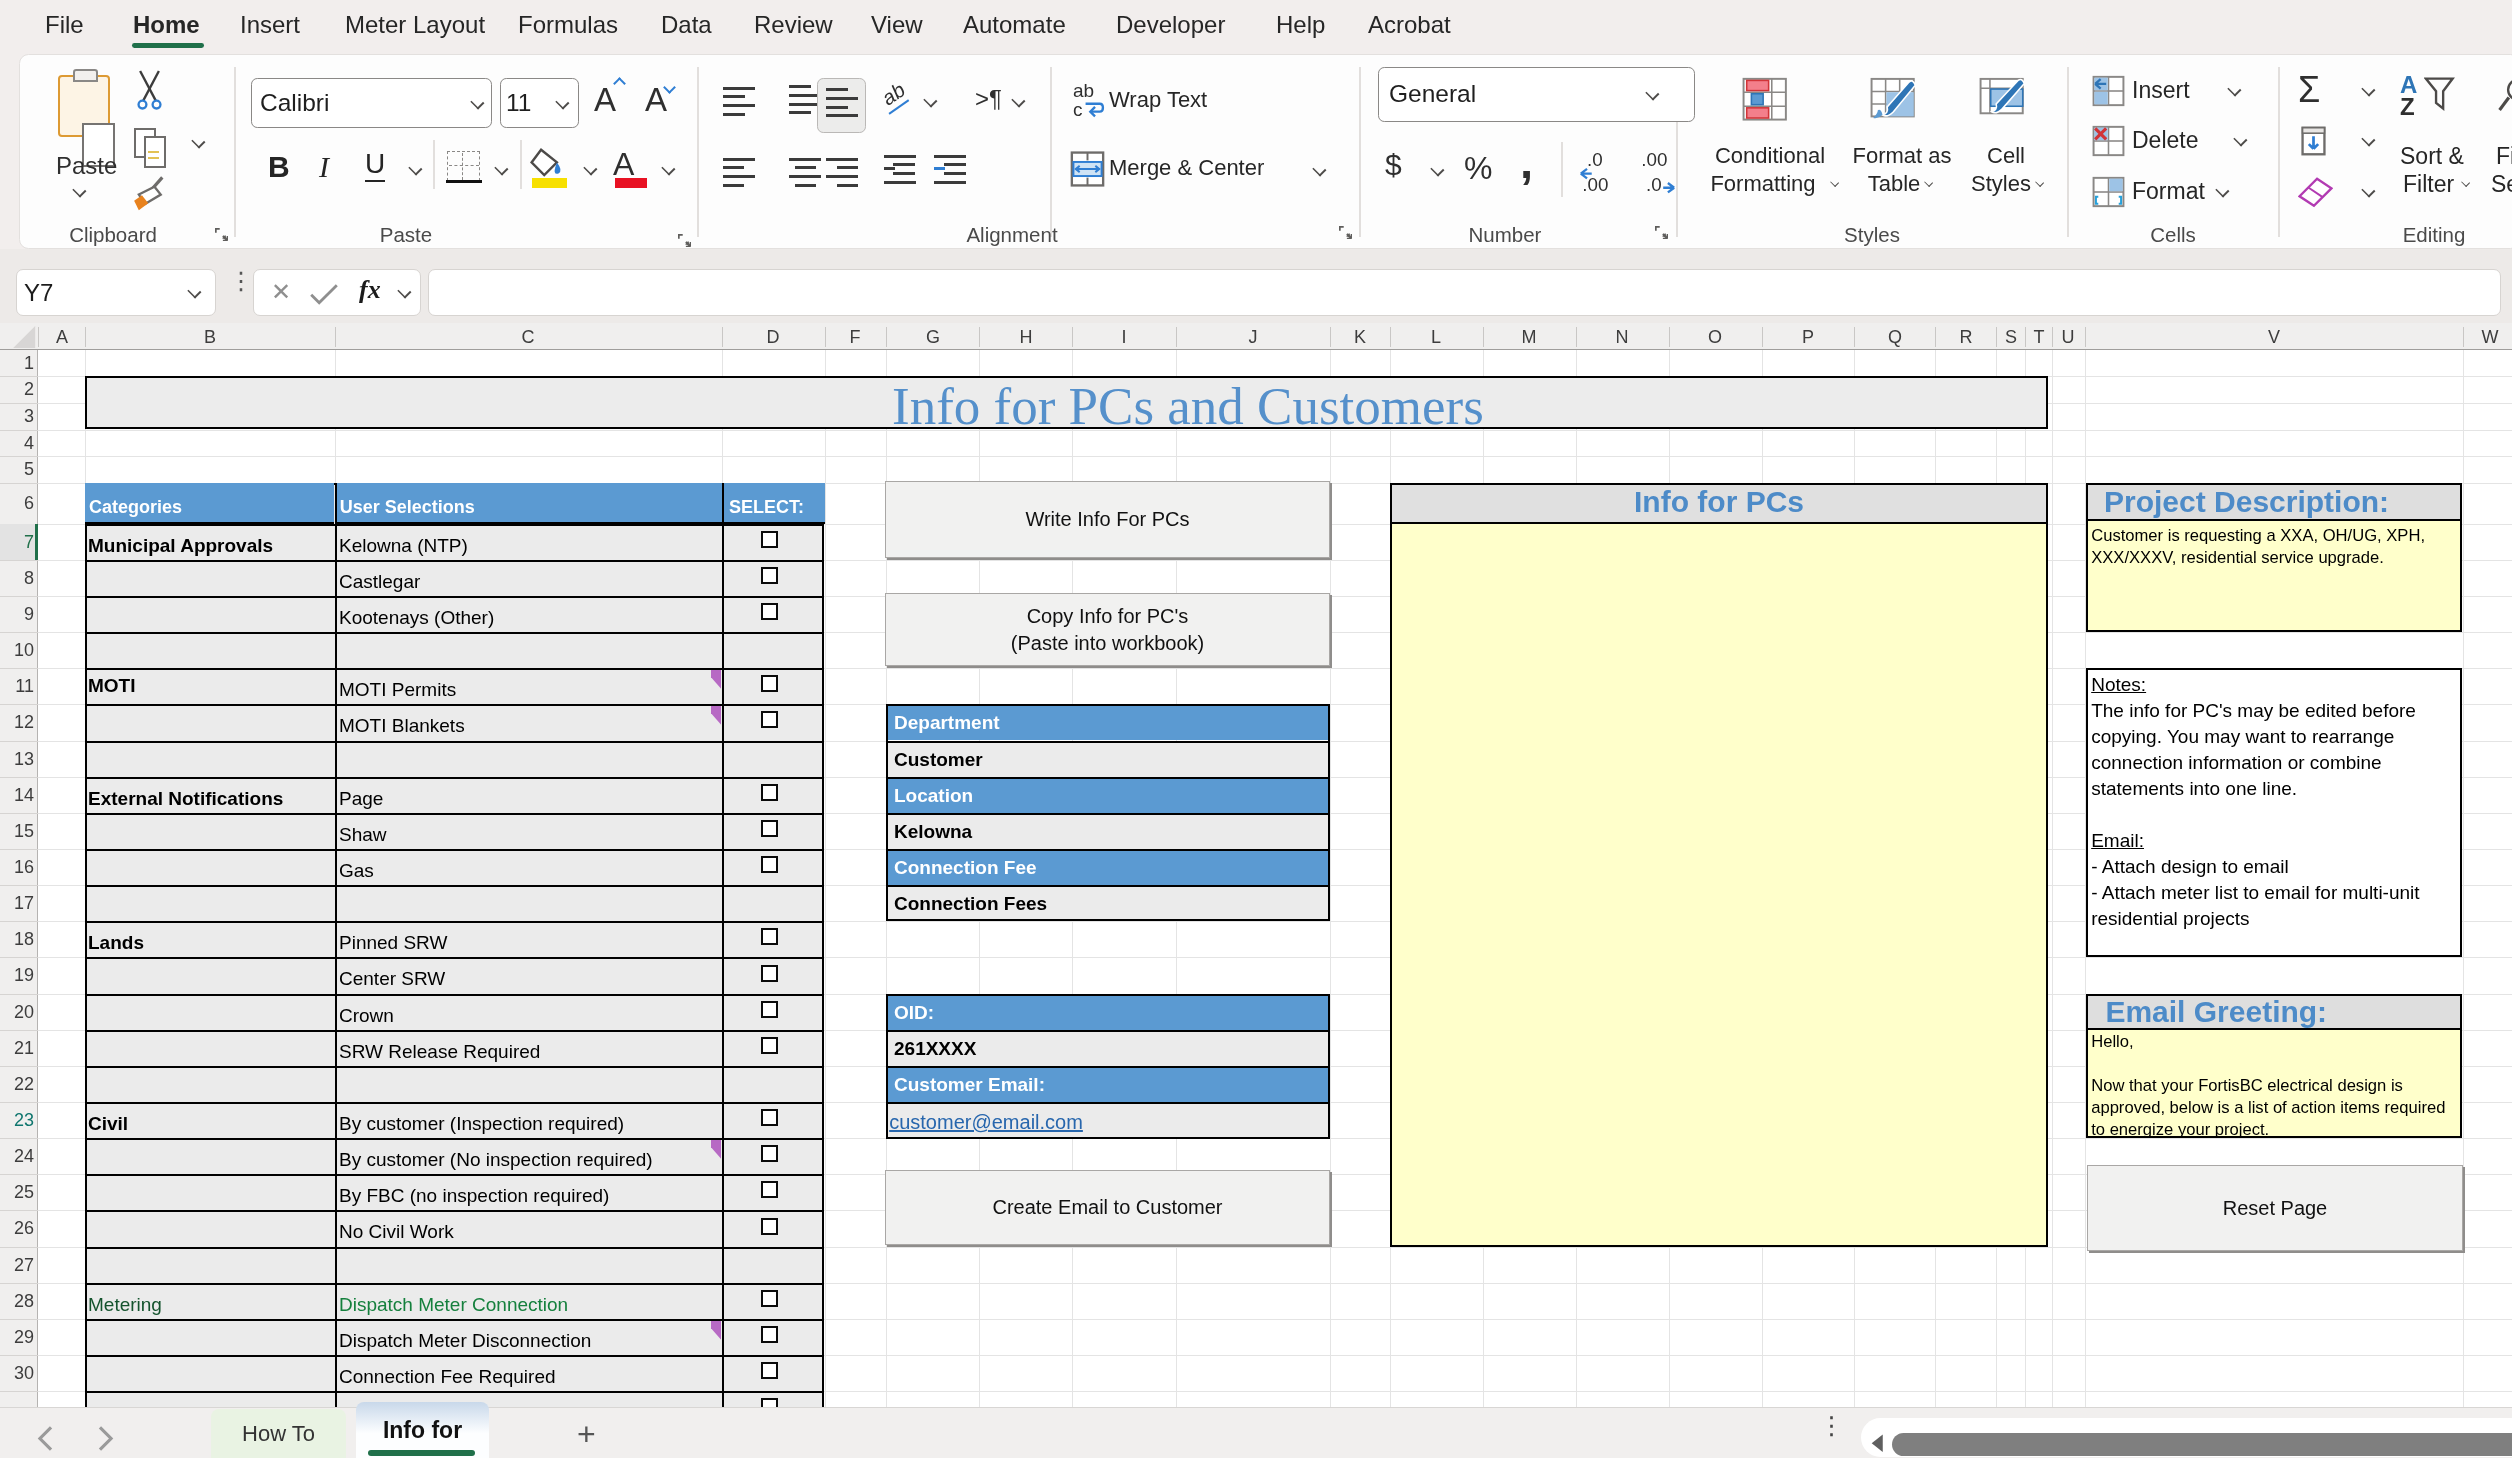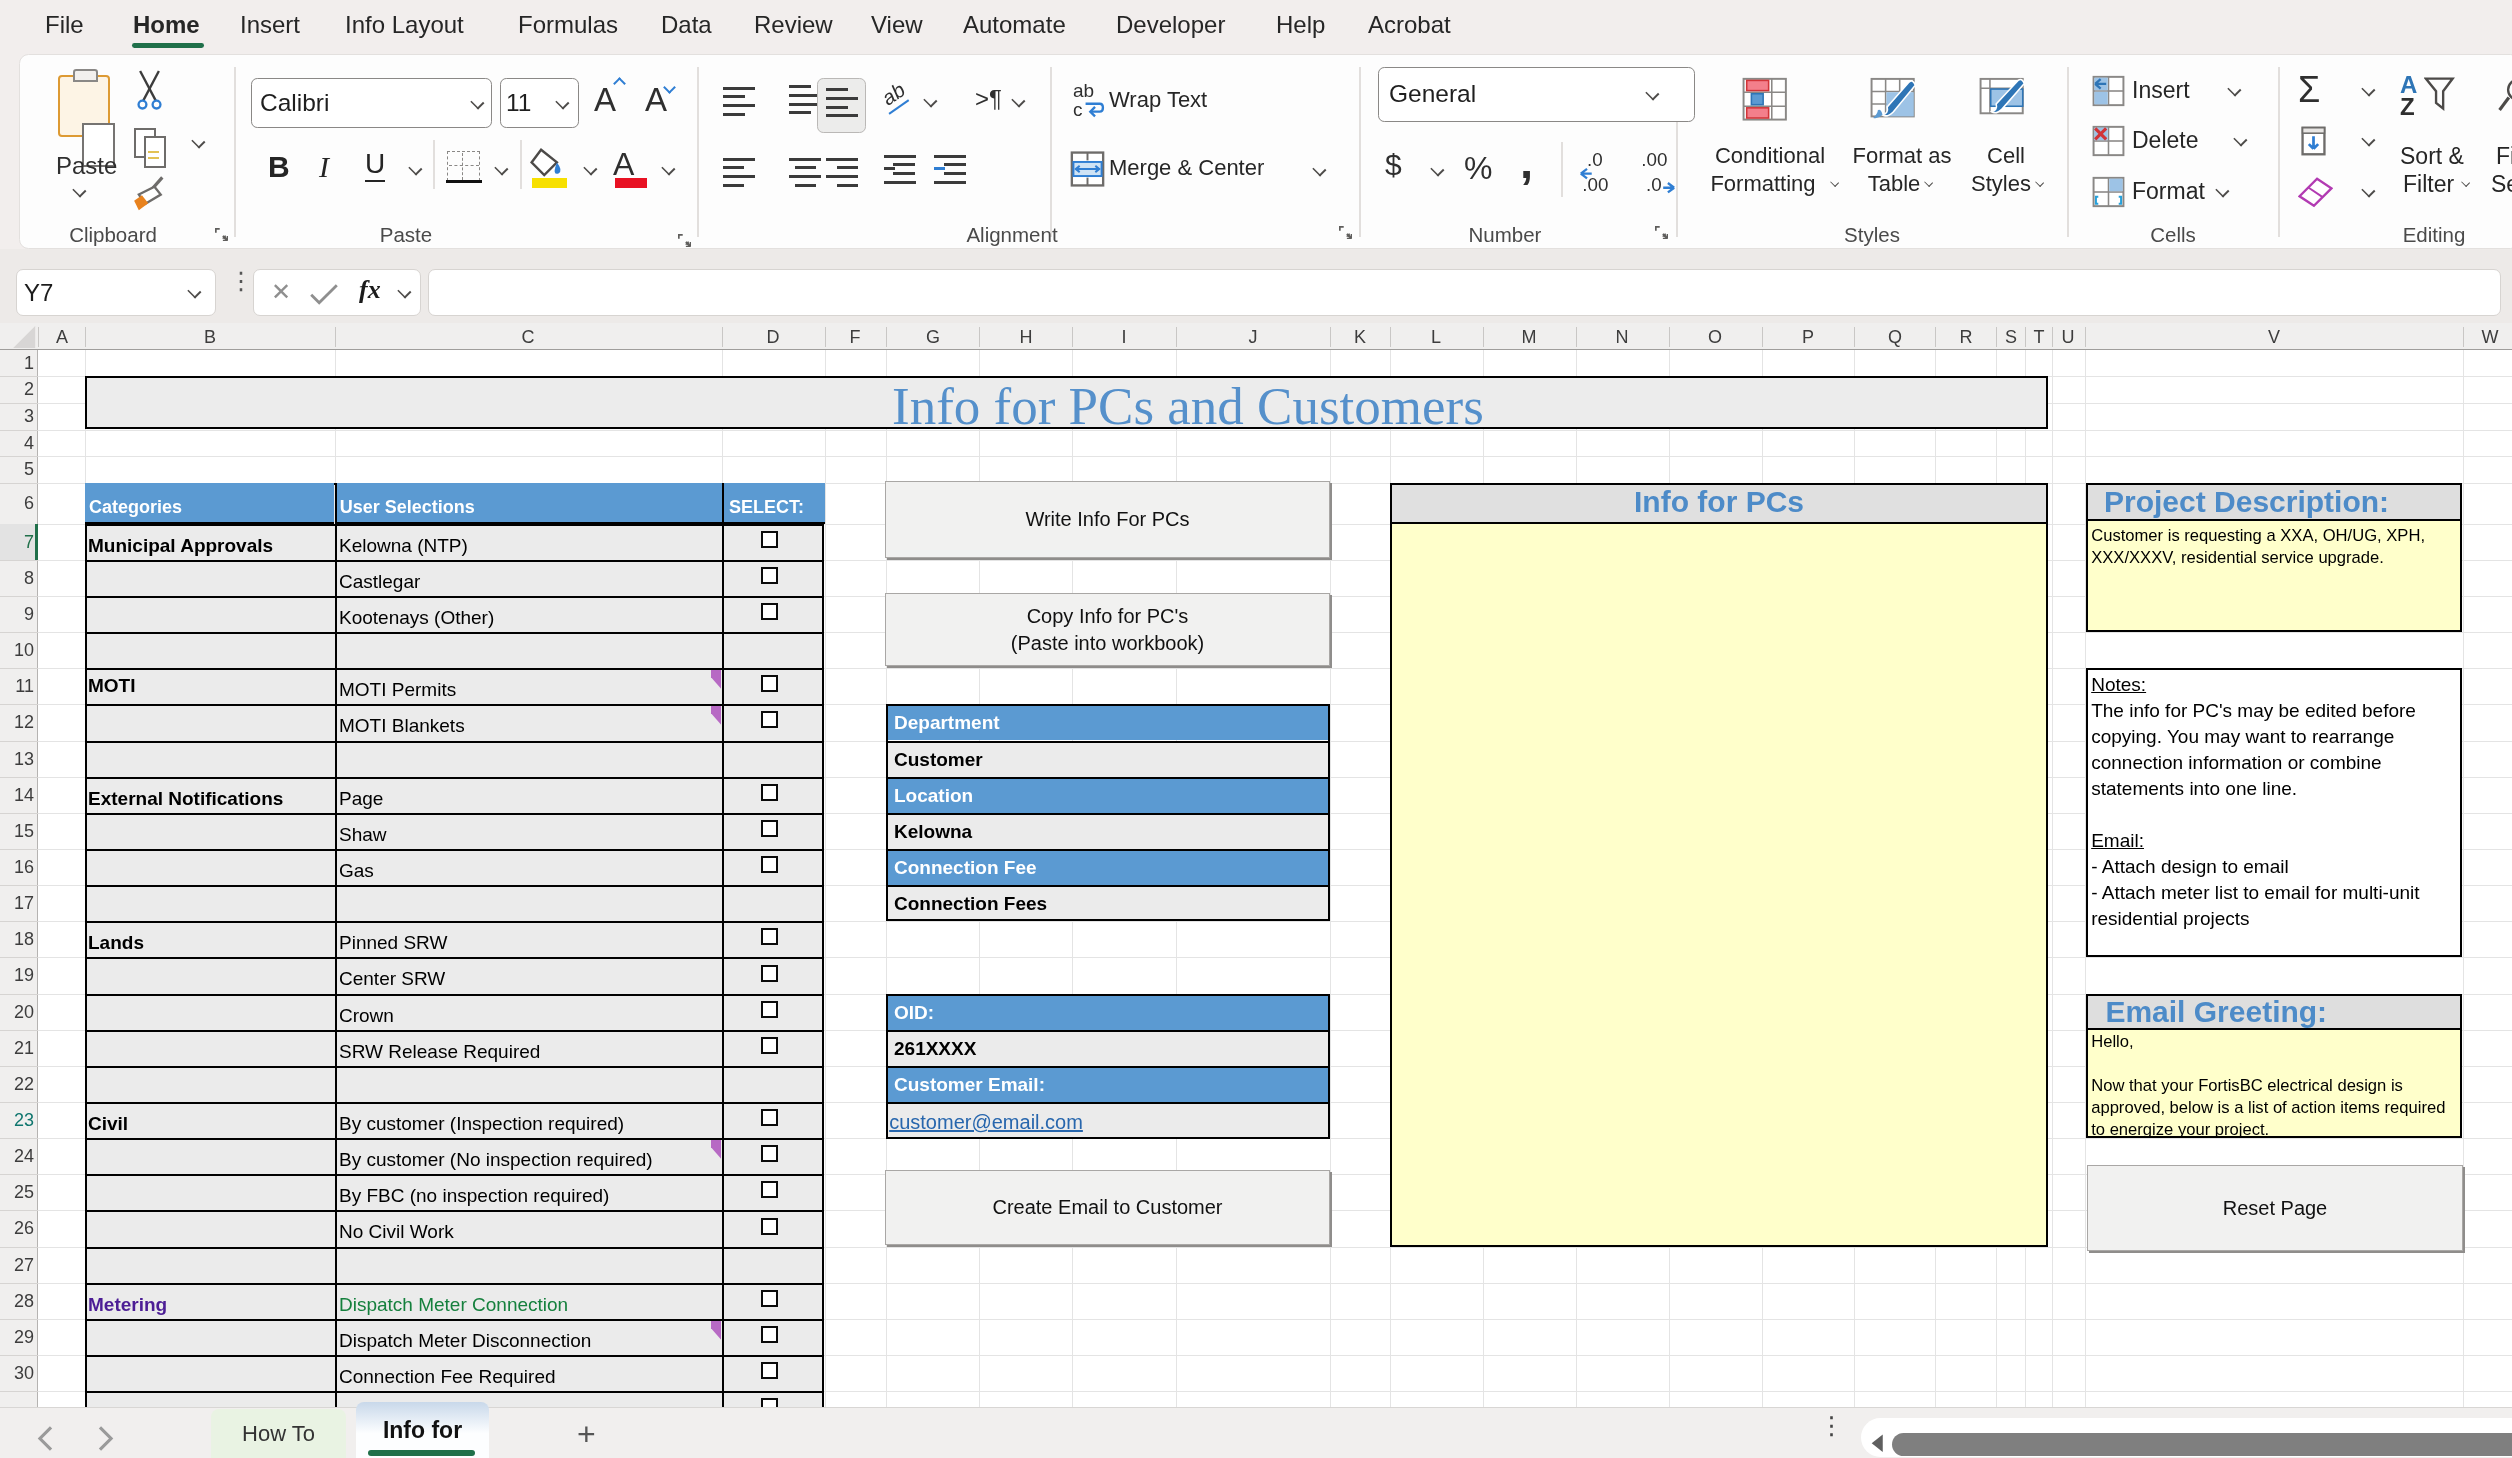--- a/index.html
+++ b/index.html
@@ -10,21 +10,21 @@
 .btn{position:absolute;background:#f1f1f0;border:1.6px solid #a9a7a5;box-sizing:border-box;box-shadow:2px 2px 0 #8f8d8b;display:flex;align-items:center;justify-content:center;font-size:20px;color:#111;}
 .bluehdr{position:absolute;background:#5b9ad2;color:#fff;font-weight:bold;box-sizing:border-box;}
 .flag{position:absolute;width:10.3px;background:#b76ac4;clip-path:polygon(0 0,100% 0,100% 100%,0 38%);}
 </style></head><body>
 <div class="a" style="left:0;top:0;width:2512px;height:54px;background:#f2eeed"></div>
 <div class="a" style="left:0;top:54px;width:2512px;height:195px;background:#f2eeed"></div>
 <div class="a" style="left:0;top:249px;width:2512px;height:100px;background:#edeae8"></div>
 <div class="a" style="left:45px;top:11px;font-size:24px;color:#262626;font-weight:normal">File</div>
 <div class="a" style="left:133px;top:11px;font-size:24px;color:#262626;font-weight:bold">Home</div>
 <div class="a" style="left:240px;top:11px;font-size:24px;color:#262626;font-weight:normal">Insert</div>
-<div class="a" style="left:345px;top:11px;font-size:24px;color:#262626;font-weight:normal">Info Layout</div>
+<div class="a" style="left:345px;top:11px;font-size:24px;color:#262626;font-weight:normal">Meter Layout</div>
 <div class="a" style="left:518px;top:11px;font-size:24px;color:#262626;font-weight:normal">Formulas</div>
 <div class="a" style="left:661px;top:11px;font-size:24px;color:#262626;font-weight:normal">Data</div>
 <div class="a" style="left:754px;top:11px;font-size:24px;color:#262626;font-weight:normal">Review</div>
 <div class="a" style="left:871px;top:11px;font-size:24px;color:#262626;font-weight:normal">View</div>
 <div class="a" style="left:963px;top:11px;font-size:24px;color:#262626;font-weight:normal">Automate</div>
 <div class="a" style="left:1116px;top:11px;font-size:24px;color:#262626;font-weight:normal">Developer</div>
 <div class="a" style="left:1276px;top:11px;font-size:24px;color:#262626;font-weight:normal">Help</div>
 <div class="a" style="left:1368px;top:11px;font-size:24px;color:#262626;font-weight:normal">Acrobat</div>
 <div class="a" style="left:132px;top:43px;width:72px;height:5.1px;background:#20704a;border-radius:2.4px"></div>
 <div class="a" style="left:19px;top:54px;width:2501px;height:195px;background:#fdfdfd;border:1.2px solid #e3e0de;border-radius:9.5px;box-sizing:border-box"></div>
@@ -517,21 +517,21 @@
 <div class="a cell" style="left:88px;top:1102px;width:241px;height:36px;font-size:19px;font-weight:bold;color:#000;padding-bottom:2.8px">Civil</div>
 <div class="a cell" style="left:339px;top:1102px;width:379px;height:36px;font-size:19px;color:#000;padding-bottom:2.8px">By customer (Inspection required)</div>
 <div class="a" style="left:761px;top:1109px;width:17.4px;height:17.4px;background:#fff;border:2.8px solid #0a0a0a;box-sizing:border-box"></div>
 <div class="a cell" style="left:339px;top:1138px;width:379px;height:36px;font-size:19px;color:#000;padding-bottom:2.8px">By customer (No inspection required)</div>
 <div class="a" style="left:761px;top:1145px;width:17.4px;height:17.4px;background:#fff;border:2.8px solid #0a0a0a;box-sizing:border-box"></div>
 <div class="flag" style="left:711px;top:1140px;height:19px"></div>
 <div class="a cell" style="left:339px;top:1174px;width:379px;height:36px;font-size:19px;color:#000;padding-bottom:2.8px">By FBC (no inspection required)</div>
 <div class="a" style="left:761px;top:1181px;width:17.4px;height:17.4px;background:#fff;border:2.8px solid #0a0a0a;box-sizing:border-box"></div>
 <div class="a cell" style="left:339px;top:1210px;width:379px;height:36px;font-size:19px;color:#000;padding-bottom:2.8px">No Civil Work</div>
 <div class="a" style="left:761px;top:1218px;width:17.4px;height:17.4px;background:#fff;border:2.8px solid #0a0a0a;box-sizing:border-box"></div>
-<div class="a cell" style="left:88px;top:1283px;width:241px;height:36px;font-size:19px;font-weight:bold;color:#4c1d95;padding-bottom:2.8px">Metering</div>
+<div class="a cell" style="left:88px;top:1283px;width:241px;height:36px;font-size:19px;font-weight:normal;color:#14532d;padding-bottom:2.8px">Metering</div>
 <div class="a cell" style="left:339px;top:1283px;width:379px;height:36px;font-size:19px;color:#15803d;padding-bottom:2.8px">Dispatch Meter Connection</div>
 <div class="a" style="left:761px;top:1290px;width:17.4px;height:17.4px;background:#fff;border:2.8px solid #0a0a0a;box-sizing:border-box"></div>
 <div class="a cell" style="left:339px;top:1319px;width:379px;height:36px;font-size:19px;color:#000;padding-bottom:2.8px">Dispatch Meter Disconnection</div>
 <div class="a" style="left:761px;top:1326px;width:17.4px;height:17.4px;background:#fff;border:2.8px solid #0a0a0a;box-sizing:border-box"></div>
 <div class="flag" style="left:711px;top:1321px;height:19px"></div>
 <div class="a cell" style="left:339px;top:1355px;width:379px;height:36px;font-size:19px;color:#000;padding-bottom:2.8px">Connection Fee Required</div>
 <div class="a" style="left:761px;top:1362px;width:17.4px;height:17.4px;background:#fff;border:2.8px solid #0a0a0a;box-sizing:border-box"></div>
 <div class="a" style="left:761px;top:1398px;width:17.4px;height:17.4px;background:#fff;border:2.8px solid #0a0a0a;box-sizing:border-box"></div>
 <div class="btn" style="left:885px;top:481px;width:445px;height:77px">Write Info For PCs</div>
 <div class="btn" style="left:885px;top:593px;width:445px;height:73px;flex-direction:column;line-height:27px">

